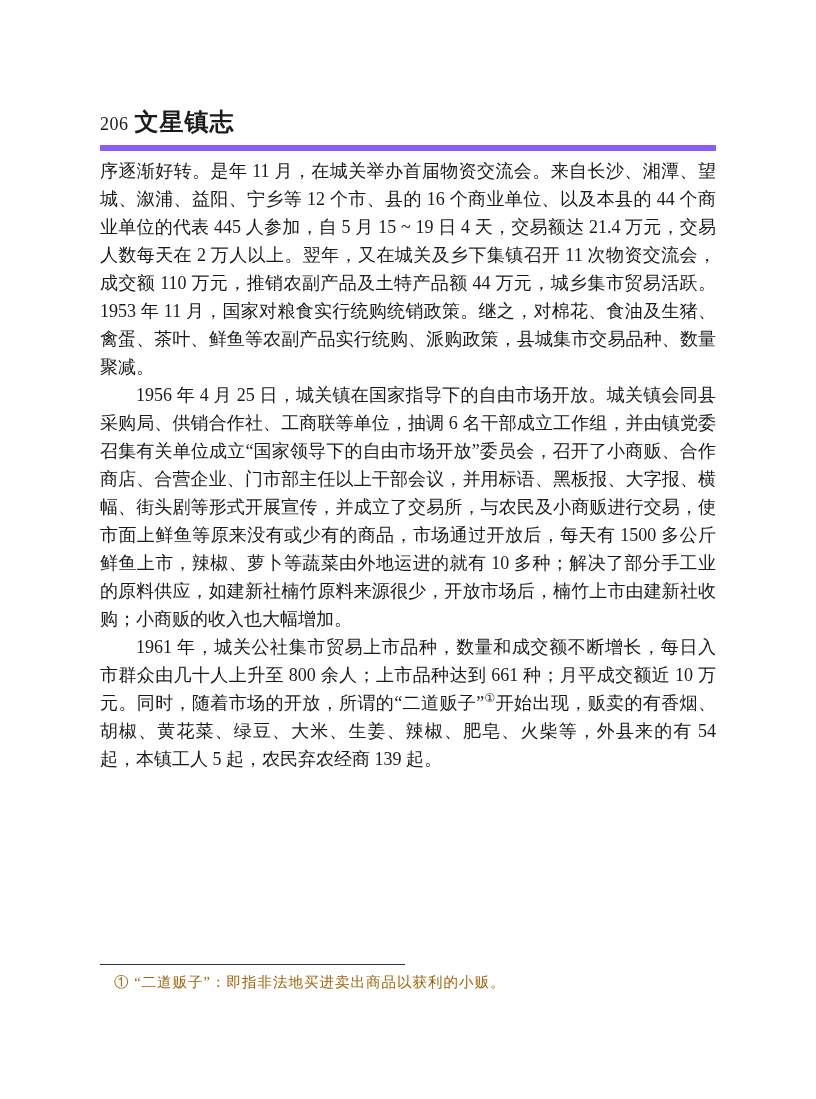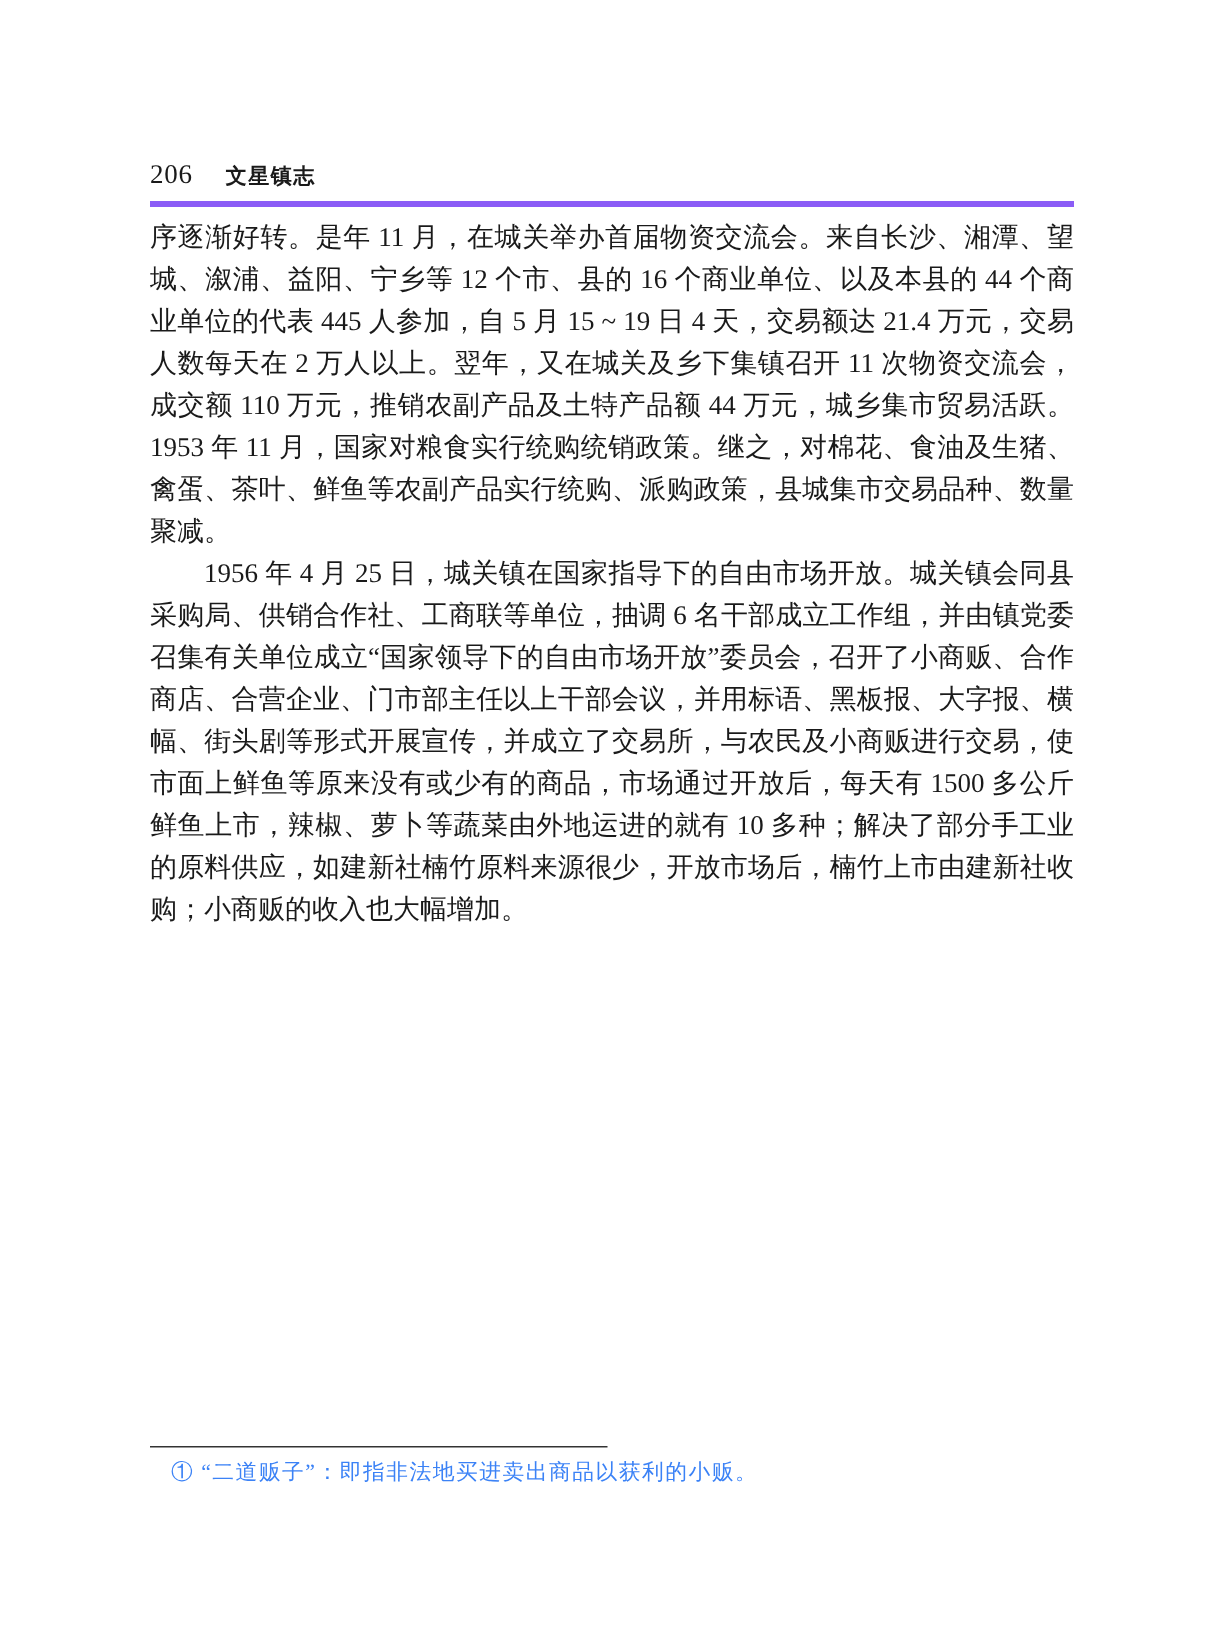--- a/index.html
+++ b/index.html
@@ -18,30 +18,30 @@
   .page-content {
     position: absolute;
     left: 100px;
     top: 106px;
     width: 616px;
   }
   
   .running-header {
     display: flex;
     align-items: baseline;
-    gap: 22px;
-    border-bottom: 4px solid #8b5cf6;
+    gap: 6px;
+    border-bottom: 6px solid #8b5cf6;
     padding-bottom: 7px;
   }
   .page-number {
     font-size: 18px;
     letter-spacing: 0.5px;
   }
   .book-title {
-    font-size: 14px;
+    font-size: 24px;
     font-weight: bold;
     font-family: "Liberation Sans", sans-serif;
     letter-spacing: 1px;
   }
   
   .body-text {
     margin-top: 6px;
     font-size: 18px;
     line-height: 28px;
     text-align: justify;
@@ -71,36 +71,37 @@
     width: 305px;
     border-top: 1.5px solid #333333;
     height: 0;
   }
   .footnote-text {
     margin: 7px 0 0 0;
     padding-left: 14px;
     font-size: 14.5px;
     line-height: 21px;
     letter-spacing: 1px;
-    color: #3b82f6;
+    color: #a16207;
   }
 </style>
 </head>
 <body>
 
 <div class="page-content">
 
   <div class="running-header">
     <span class="page-number">206</span>
     <span class="book-title">文星镇志</span>
   </div>
 
   <div class="body-text">
     <p class="no-indent">序逐渐好转。是年 11 月，在城关举办首届物资交流会。来自长沙、湘潭、望城、溆浦、益阳、宁乡等 12 个市、县的 16 个商业单位、以及本县的 44 个商业单位的代表 445 人参加，自 5 月 15 ~ 19 日 4 天，交易额达 21.4 万元，交易人数每天在 2 万人以上。翌年，又在城关及乡下集镇召开 11 次物资交流会，成交额 110 万元，推销农副产品及土特产品额 44 万元，城乡集市贸易活跃。1953 年 11 月，国家对粮食实行统购统销政策。继之，对棉花、食油及生猪、禽蛋、茶叶、鲜鱼等农副产品实行统购、派购政策，县城集市交易品种、数量聚减。</p>
     <p>1956 年 4 月 25 日，城关镇在国家指导下的自由市场开放。城关镇会同县采购局、供销合作社、工商联等单位，抽调 6 名干部成立工作组，并由镇党委召集有关单位成立“国家领导下的自由市场开放”委员会，召开了小商贩、合作商店、合营企业、门市部主任以上干部会议，并用标语、黑板报、大字报、横幅、街头剧等形式开展宣传，并成立了交易所，与农民及小商贩进行交易，使市面上鲜鱼等原来没有或少有的商品，市场通过开放后，每天有 1500 多公斤鲜鱼上市，辣椒、萝卜等蔬菜由外地运进的就有 10 多种；解决了部分手工业的原料供应，如建新社楠竹原料来源很少，开放市场后，楠竹上市由建新社收购；小商贩的收入也大幅增加。</p>
+    <p><span>1961 年，城关公社集市贸易上市品种，数量和成交额不断增长，每日入市群众由几十人上升至 800 余人；上市品种达到 661 种；月平成交额近 10 万元。同时，随着市场的开放，所谓的“二道贩子”</span><sup class="fn-mark">①</sup><span>开始出现，贩卖的有香烟、胡椒、黄花菜、绿豆、大米、生姜、辣椒、肥皂、火柴等，外县来的有 54 起，本镇工人 5 起，农民弃农经商 139 起。</span></p>
   </div>
 
 </div>
 
 <div class="footnote-area">
   <div class="footnote-rule"></div>
   <p class="footnote-text">① “二道贩子”：即指非法地买进卖出商品以获利的小贩。</p>
 </div>
 
 </body></html>

